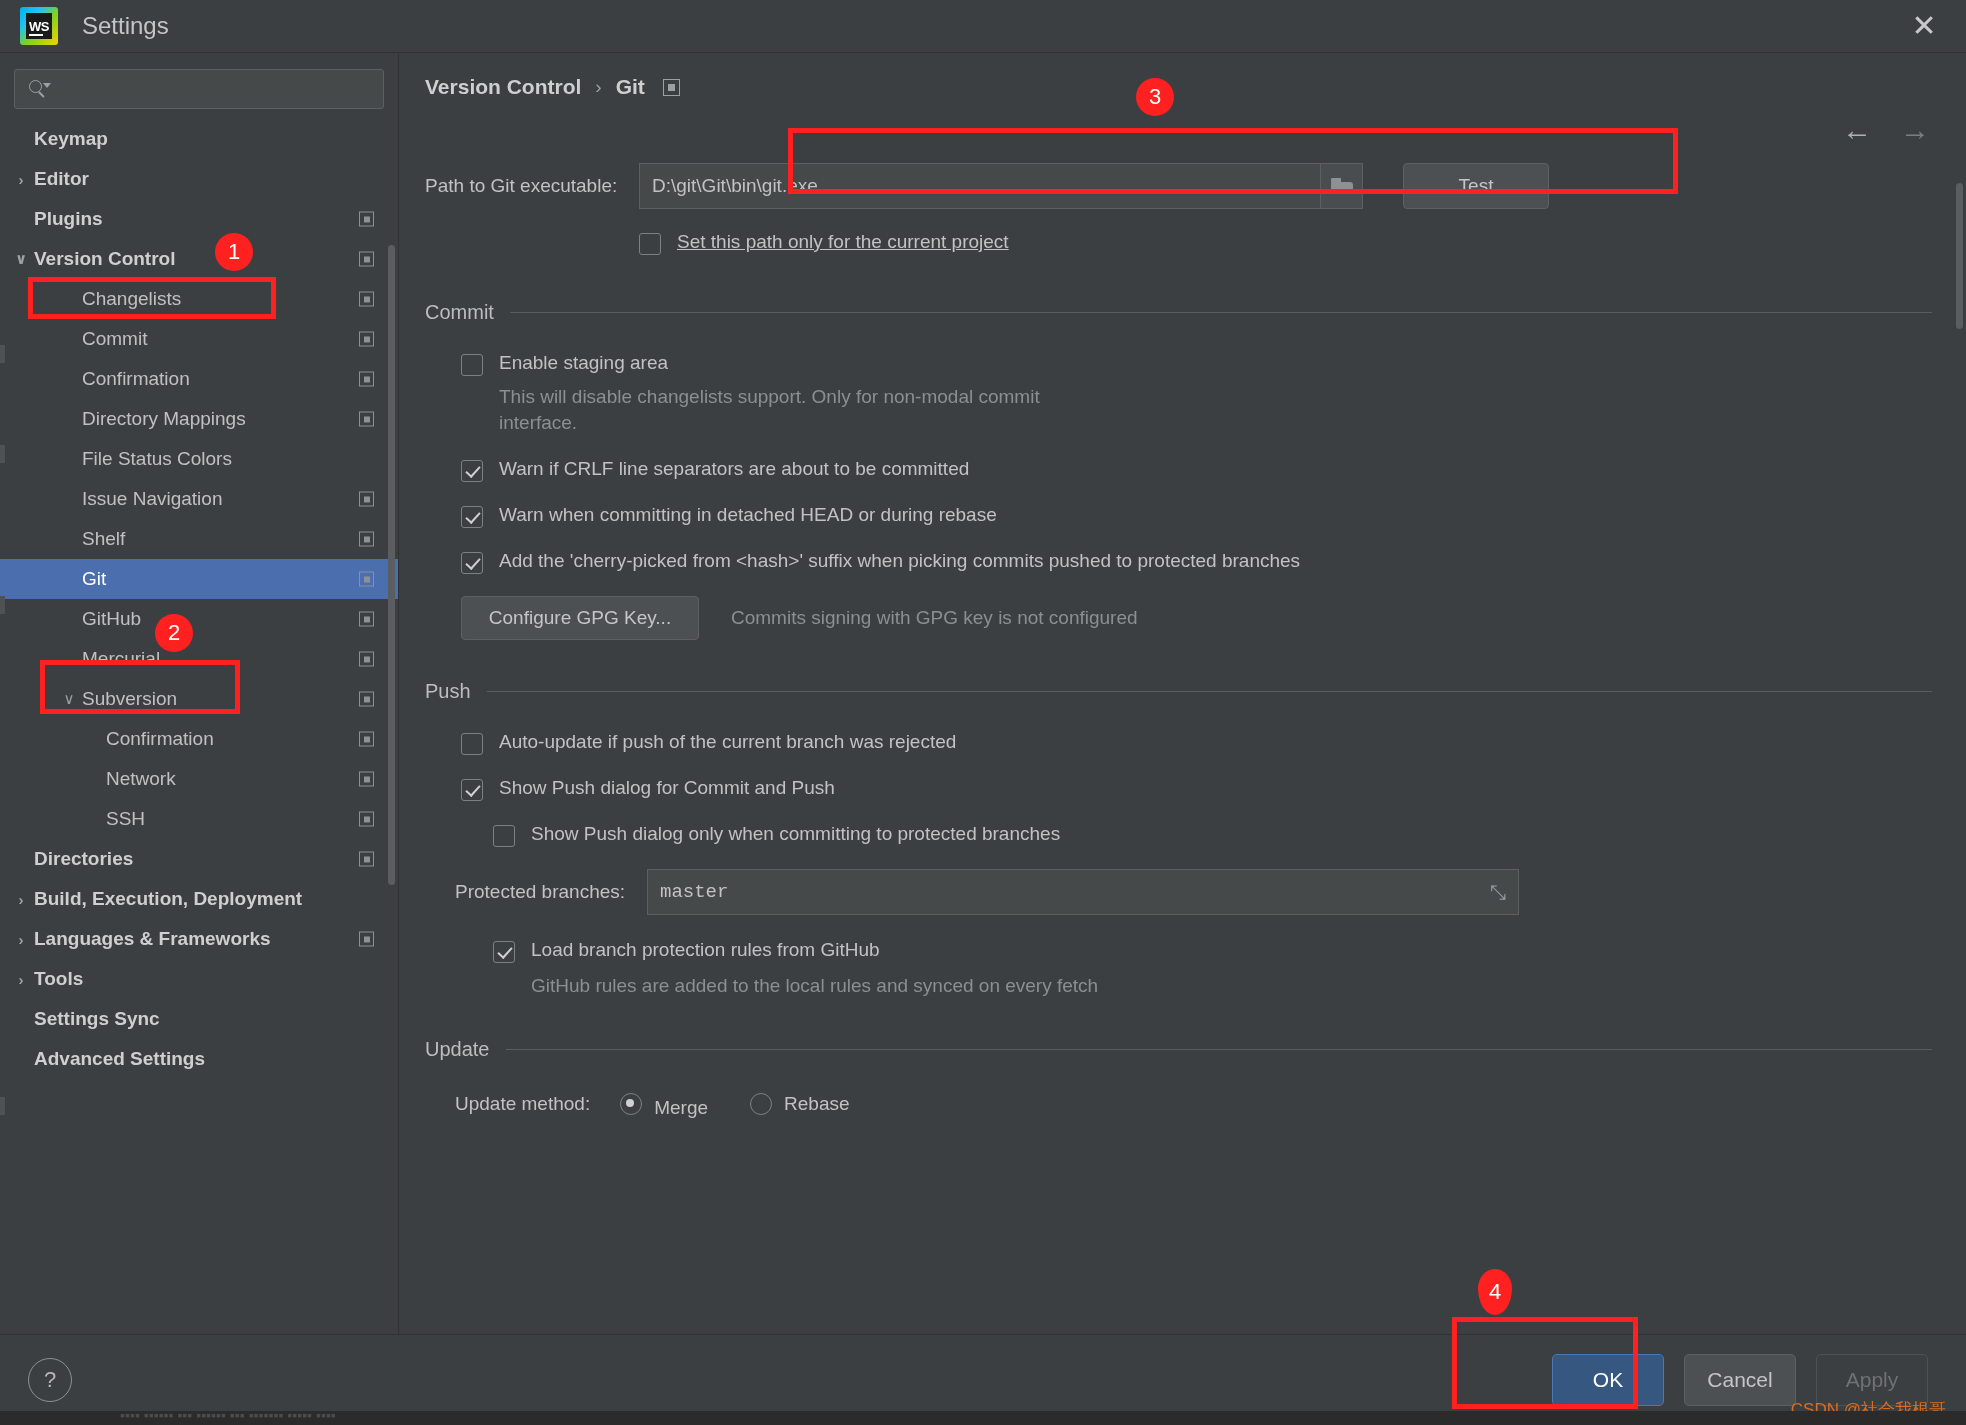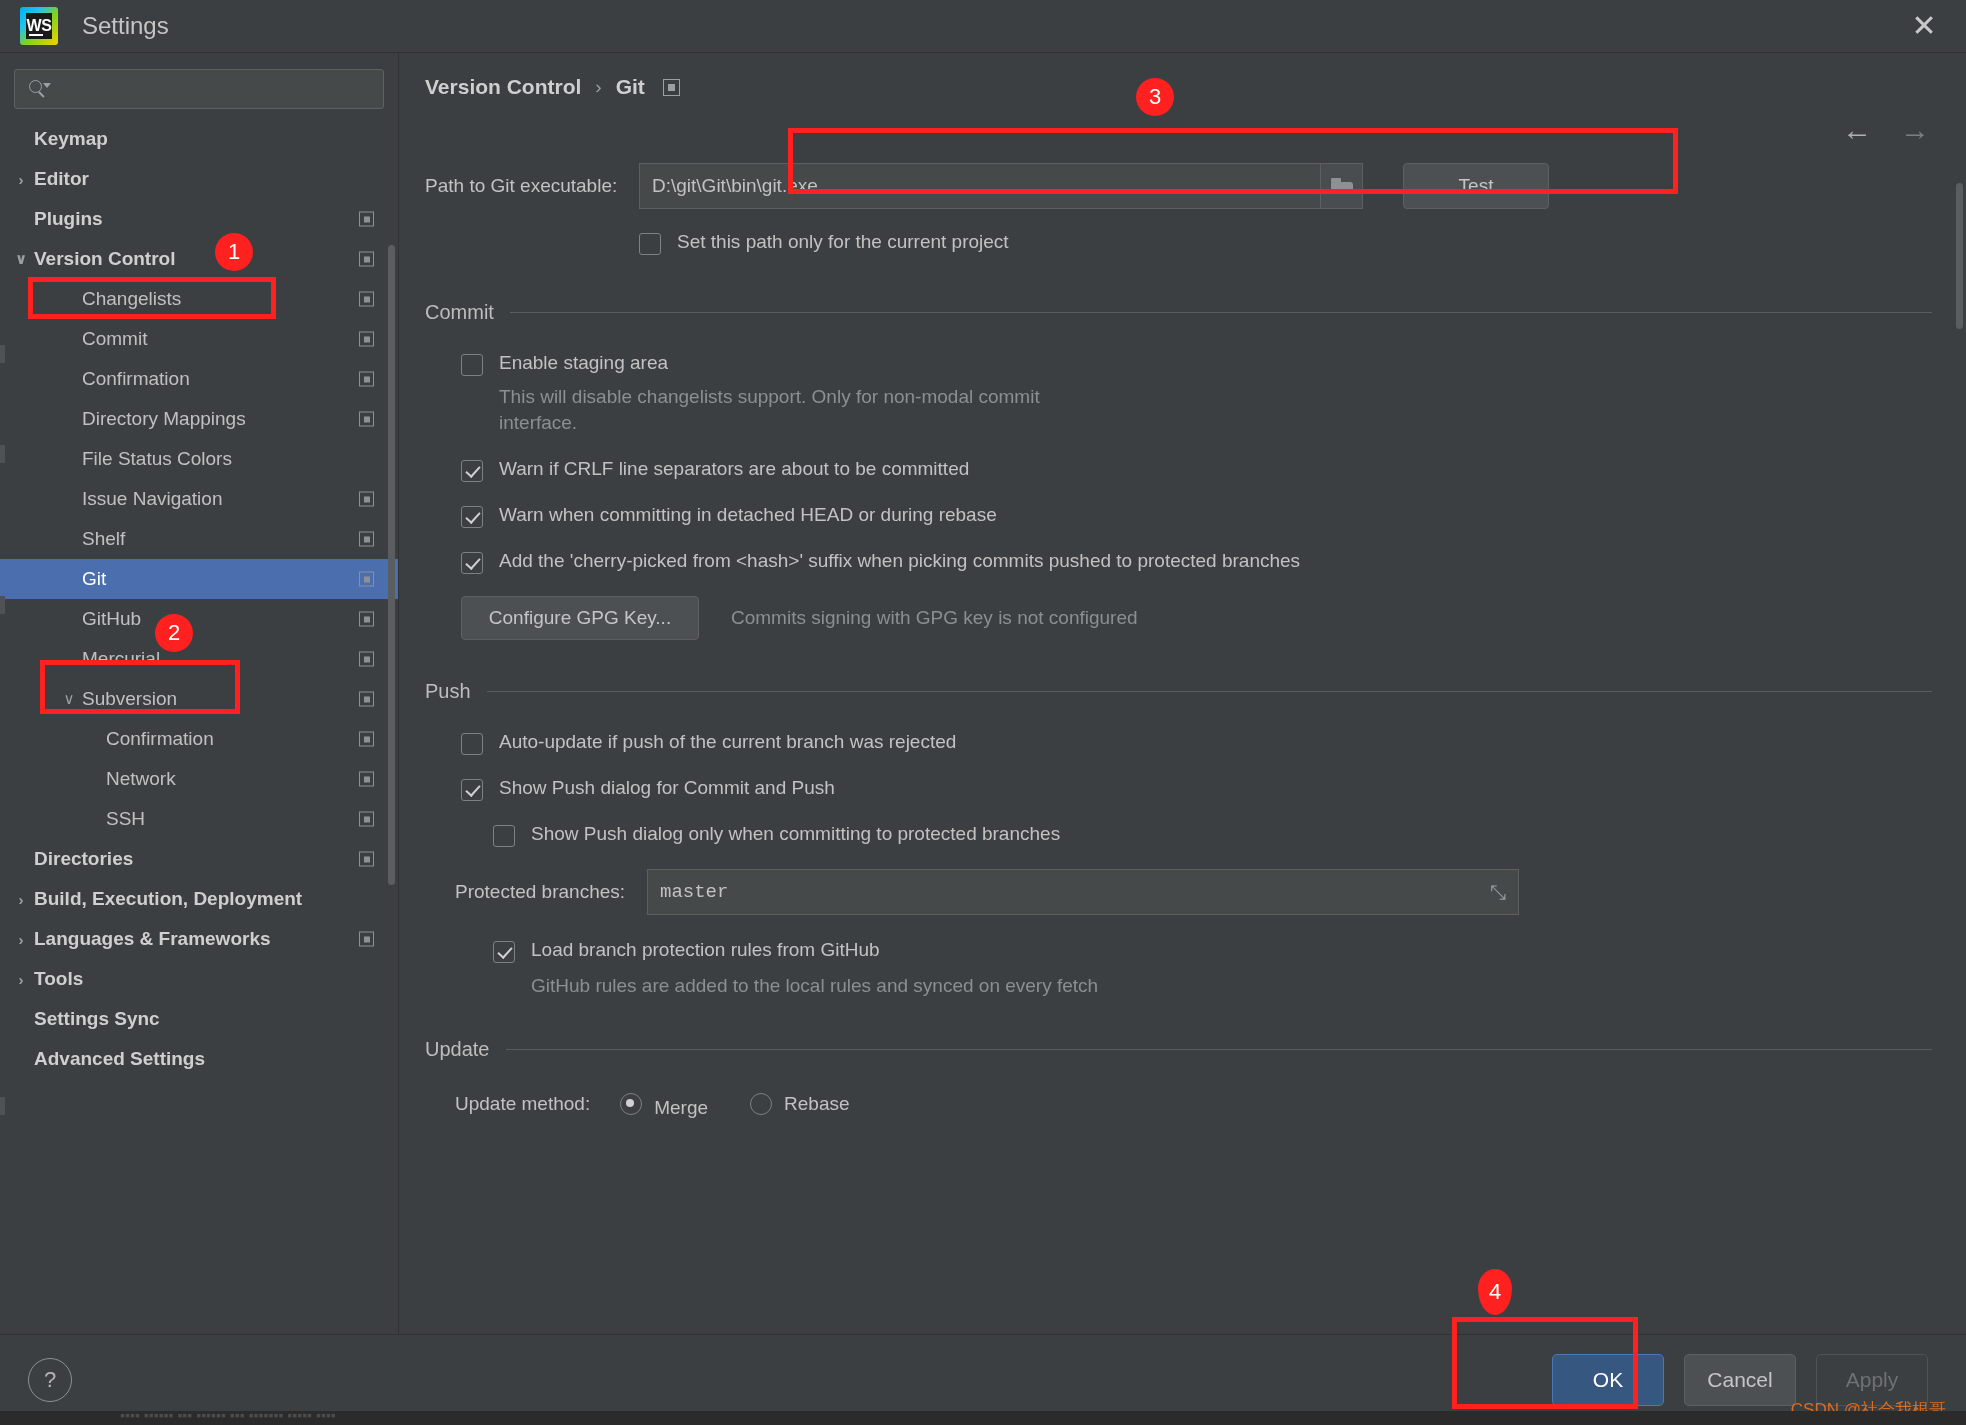--- a/index.html
+++ b/index.html
@@ -38,21 +38,21 @@
     position: relative;
     background: linear-gradient(135deg, #00b0f0 0%, #22c3ef 30%, #7ed321 55%, #f6d000 100%);
     overflow: hidden;
     flex: 0 0 auto;
   }
   .ws-logo .inner {
     position: absolute;
     left: 6px; top: 6px; right: 6px; bottom: 6px;
     background: #1a1a1a;
     display: flex; align-items: center; justify-content: center;
-    font-size: 16px; font-weight: bold; color: #fff;
+    font-size: 13px; font-weight: bold; color: #fff;
     letter-spacing: -0.5px;
     line-height: 1;
     text-align: right;
   }
   .ws-logo .bar {
     position: absolute; left: 9px; bottom: 9px;
     width: 14px; height: 2px; background: #fff;
   }
   .title-text {
     margin-left: 24px;
@@ -685,21 +685,21 @@
           <div class="text-field" id="path-field">D:\git\Git\bin\git.exe</div>
           <div class="browse-btn">
             <span class="folder-icon">
                 <span class="tab"></span>
                 <span class="back"></span>
               </span>
           </div>
           <div class="btn" id="test-btn">Test</div>
         </div>
 
-        <div class="checkrow" style="margin:22px 0 16px 240px;">
+        <div class="checkrow" style="margin:22px 0 16px 240px;text-decoration:underline;">
           <span class="cb"></span>
           <span>Set this path only for the current project</span>
         </div>
 
         <div class="section" style="margin-left:26px;margin-top:48px;">
           <span class="section-title">Commit</span>
           <span class="section-line"></span>
         </div>
 
         <div class="checkrow" style="margin:28px 0 0 62px;">

